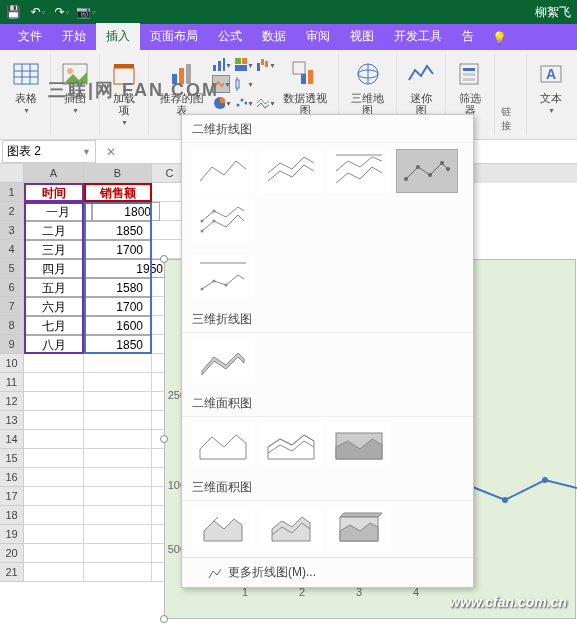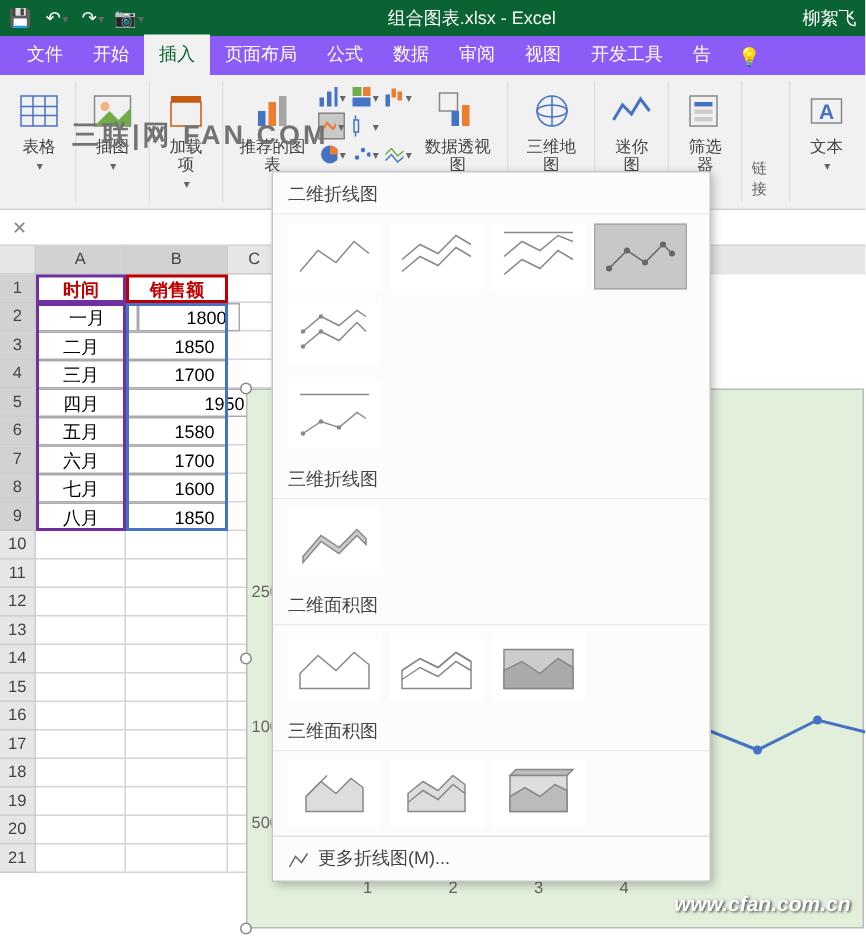--- a/index.html
+++ b/index.html
@@ -53,38 +53,37 @@
 .selection-border { position:absolute; border: 2px solid #217346; pointer-events:none; }
 .chart-bg { position:absolute; background:#e2efda; border:1px solid #bbb; }
 .handle { position:absolute; width:8px; height:8px; background:#fff; border:1px solid #888; border-radius:50%;}
 
 
 .chart-panel { position: absolute; top: 114px; left: 181px; width: 293px; background: #fcfcfc; border: 1px solid #c6c6c6; box-shadow: 2px 2px 6px rgba(0,0,0,0.25); z-index: 100; }
 .panel-section-title { font-size: 12px; color: #444; padding: 6px 10px 4px; border-bottom:1px solid #eee;}
 .panel-row { display: flex; gap: 6px; padding: 6px 10px; flex-wrap: wrap;}
 .chart-thumb { width: 62px; height: 44px; border: 1px solid transparent; display:flex; align-items:center; justify-content:center; cursor:pointer; background:#fff;}
 .chart-thumb.sel { background: #c8c8c8; border-color:#aaa;}
-.panel-footer { border-top: 1px solid #e0e0e0; padding: 6px 10px; font-size: 12px; color: #444; cursor: pointer; display:flex; align-items:center; gap:6px;}
+.panel-footer { border-top: 1px solid #e0e0e0; padding: 6px 26px; font-size: 12px; color: #444; cursor: pointer; display:flex; align-items:center; gap:6px;}
 .caret { font-size:8px; color:#666; margin-left:1px;}
 
 .y-axis { position:absolute; font-size:11px; color:#666; text-align:right; width:26px;}
 .x-axis { position:absolute; font-size:11px; color:#666; text-align:center; width:20px;}
 .watermark2 { position:absolute; bottom:18px; right:10px; color:#fff; font-style:italic; font-weight:bold; font-size:14px; text-shadow:1px 1px 2px #444;}
 </style>
 </head>
 <body>
 
 <div class="title-bar">
   <div class="qat">
     <span class="qat-icon">💾</span>
     <span class="qat-icon">↶<span class="caret">▾</span></span>
     <span class="qat-icon">↷<span class="caret">▾</span></span>
     <span class="qat-icon">📷<span class="caret">▾</span></span>
   </div>
-  <div class="title-text">组合图表.xlsx - Excel</div>
   <div class="user">柳絮飞</div>
 </div>
 
 <div class="tabs">
     <div class="tab">文件</div>
     <div class="tab">开始</div>
     <div class="tab active">插入</div>
     <div class="tab">页面布局</div>
     <div class="tab">公式</div>
     <div class="tab">数据</div>
@@ -277,20 +276,24 @@
             <text x="9" y="19" font-size="14" fill="#4472c4" font-weight="bold">A</text>
           </svg>
         </div>
       <div class="ribbon-label">文本</div>
         <span class="caret">▾</span>
     </div>
   </div>
 </div>
 
 <div class="formula-bar">
+  <div class="name-box">
+      <span>图表 2</span>
+      <span class="name-box-arrow">▼</span>
+    </div>
   <div class="fx-btns">✕</div>
 </div>
 
 <div class="grid-area">
   <div style="display:flex; flex-direction:column;">
     <div class="corner"></div>
     <div class="row-headers">
         <div class="row-header sel">1</div>
         <div class="row-header sel">2</div>
         <div class="row-header sel">3</div>

